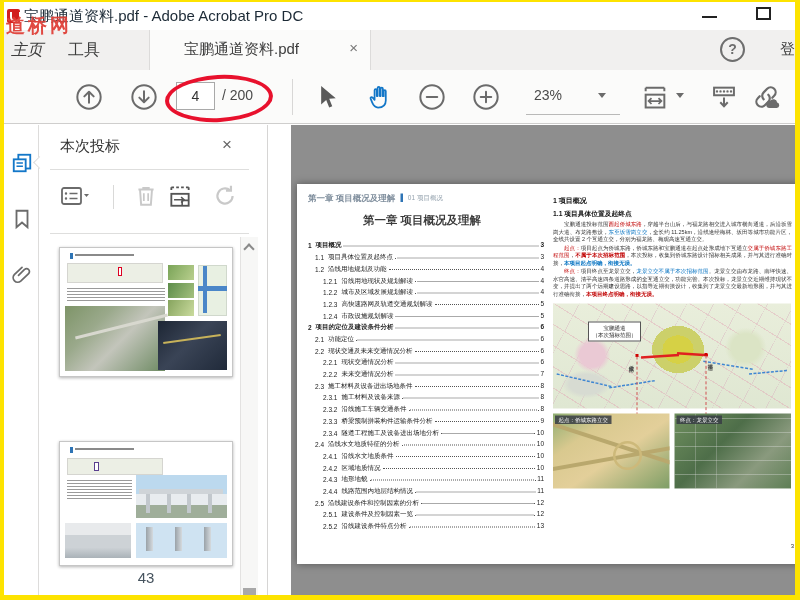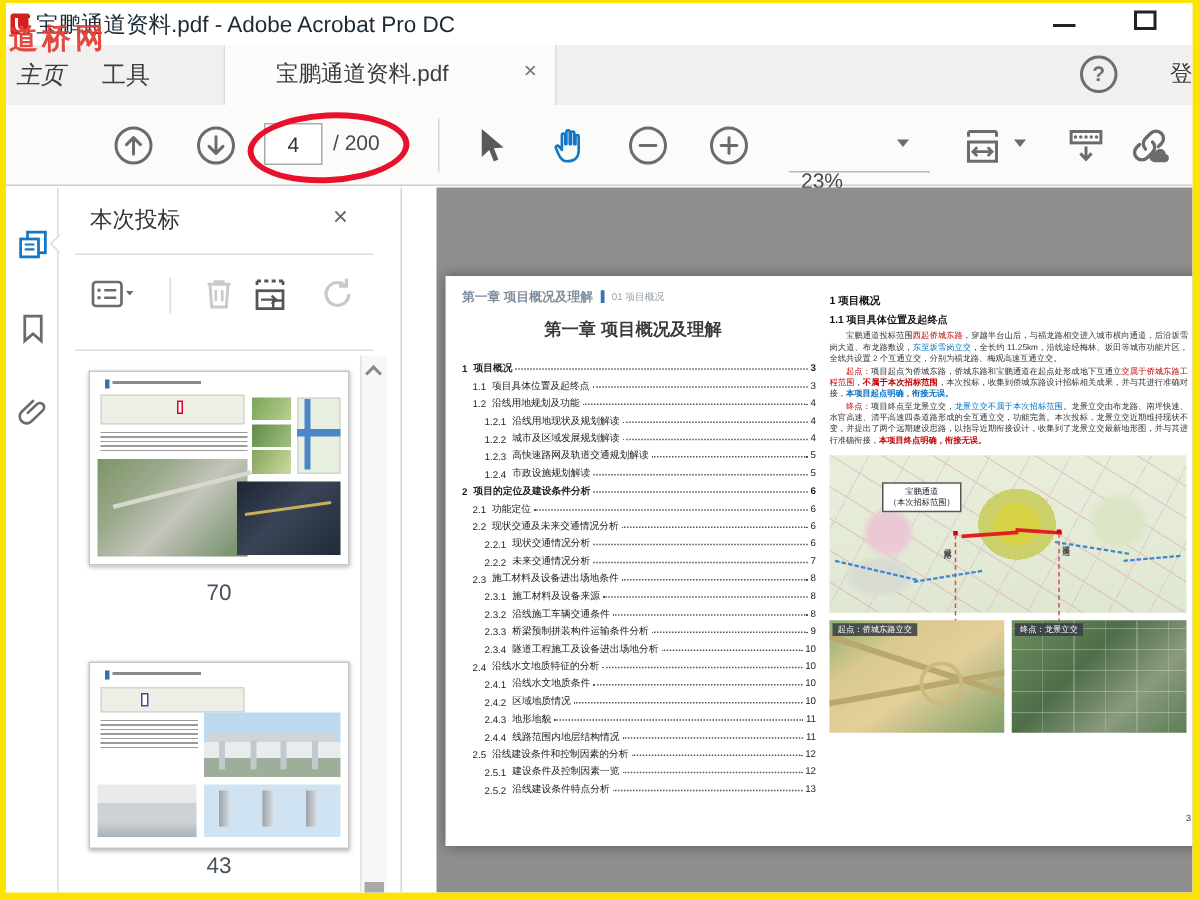--- a/index.html
+++ b/index.html
@@ -25,21 +25,21 @@
   .doctab .x { position:absolute; right:12px; top:9px; font-size:15px; color:#787878; }
   .help-circle { position:absolute; left:716px; top:7px; width:25px; height:25px; border:2px solid #6e6e6e; border-radius:50%; color:#6e6e6e; font-size:14px; font-weight:bold; text-align:center; line-height:21px; }
   .login { position:absolute; left:776px; top:10px; font-size:15px; color:#3d3d3d; white-space:nowrap; }
 
   
   .toolbar { position:absolute; left:0; top:68px; right:0; height:54px; background:#fbfbfa; border-bottom:1px solid #cfcecd; }
   .tico { position:absolute; top:13px; width:28px; height:28px; }
   .pagebox { position:absolute; left:172px; top:12px; width:39px; height:28px; background:#fff; border:1px solid #a9a9a9; font-size:14px; color:#333; text-align:center; line-height:26px; }
   .pagetotal { position:absolute; left:218px; top:17px; font-size:14px; color:#4a4a4a; white-space:nowrap; }
   .tsep { position:absolute; top:9px; width:1px; height:36px; background:#d8d7d6; }
-  .zoomval { position:absolute; left:530px; top:17px; font-size:14px; color:#4a4a4a;margin-top:25px; }
+  .zoomval { position:absolute; left:530px; top:17px; font-size:14px; color:#4a4a4a; }
   .zoomline { position:absolute; left:522px; top:44px; width:94px; height:1px; background:#b9b9b8; }
   .caret { width:0; height:0; border-left:4px solid transparent; border-right:4px solid transparent; border-top:5px solid #6b6b6b; position:absolute; }
   .red-ellipse { position:absolute; left:161px; top:73px; width:108px; height:47px; border:4px solid #e8112d; border-radius:50%; transform:rotate(-3deg); z-index:50; pointer-events:none; }
 
   
   .bodyarea { position:absolute; left:0; top:123px; right:0; bottom:0; }
   .rail { position:absolute; left:0; top:0; width:35px; bottom:0; background:#fff; border-right:1px solid #dddcdb; }
   .rail .ric { position:absolute; left:7px; width:22px; height:24px; }
   .notch { position:absolute; left:31px; top:33px; width:9px; height:9px; background:#fff; border-left:1px solid #dddcdb; border-bottom:1px solid #dddcdb; transform:rotate(45deg); z-index:5; }
 
@@ -272,21 +272,20 @@
         <div class="tb" style="left:8%;top:60%;width:55%;height:3px;background:#d8d8cf;transform:rotate(-14deg);"></div>
         <div class="tb" style="left:63%;top:13%;width:15%;height:12%;background:linear-gradient(120deg,#7aa458,#b9cf8e);"></div>
         <div class="tb" style="left:63%;top:27%;width:15%;height:12%;background:linear-gradient(120deg,#5c8c4a,#a4c07e);"></div>
         <div class="tb" style="left:63%;top:41%;width:15%;height:12%;background:linear-gradient(120deg,#86a45e,#cadb9e);"></div>
         <div class="tb" style="left:80%;top:13%;width:17%;height:40%;background:#e8f0e2;border:1px solid #d0d8cc;"></div>
         <div class="tb" style="left:83%;top:14%;width:4px;height:37%;background:#4a86c8;"></div>
         <div class="tb" style="left:80%;top:30%;width:17%;height:5px;background:#4a86c8;"></div>
         <div class="tb" style="left:57%;top:57%;width:40%;height:38%;background:linear-gradient(135deg,#1d2634,#3a4456 45%,#202a3a);"></div>
         <div class="tb" style="left:60%;top:70%;width:34%;height:2px;background:#c7b25a;transform:rotate(-8deg);"></div>
       </div>
-      <div class="thumb-lbl" style="top:262px;">70</div>
 
       <div class="thumb" style="top:316px; height:125px;">
         <div class="tb" style="left:6%;top:4%;width:3px;height:6px;background:#2e74b5;"></div>
         <div class="tb" style="left:9%;top:5%;width:34%;height:2px;background:#8a8a8a;"></div>
         <div class="tb" style="left:4%;top:13%;width:56%;height:14%;background:#ecefe5;border:1px solid #d5d5d0;"></div>
         <div class="tb" style="left:20%;top:16%;width:5px;height:9px;background:#fff;border:1px solid #5a3e8f;"></div>
         <div class="tb" style="left:4%;top:31%;width:38%;height:16%;background:repeating-linear-gradient(#9a9a9a 0 1px,transparent 1px 3px);"></div>
         <div class="tb" style="left:44%;top:27%;width:53%;height:35%;background:linear-gradient(180deg,#bcd9ee 0 45%,#e8ecef 45% 70%,#9fae9a 70% 100%);"></div>
         <div class="tb" style="left:46%;top:38%;width:49%;height:5px;background:#cfd4d8;"></div>
         <div class="tb" style="left:50%;top:42%;width:4px;height:16%;background:#c2c8cd;"></div>

